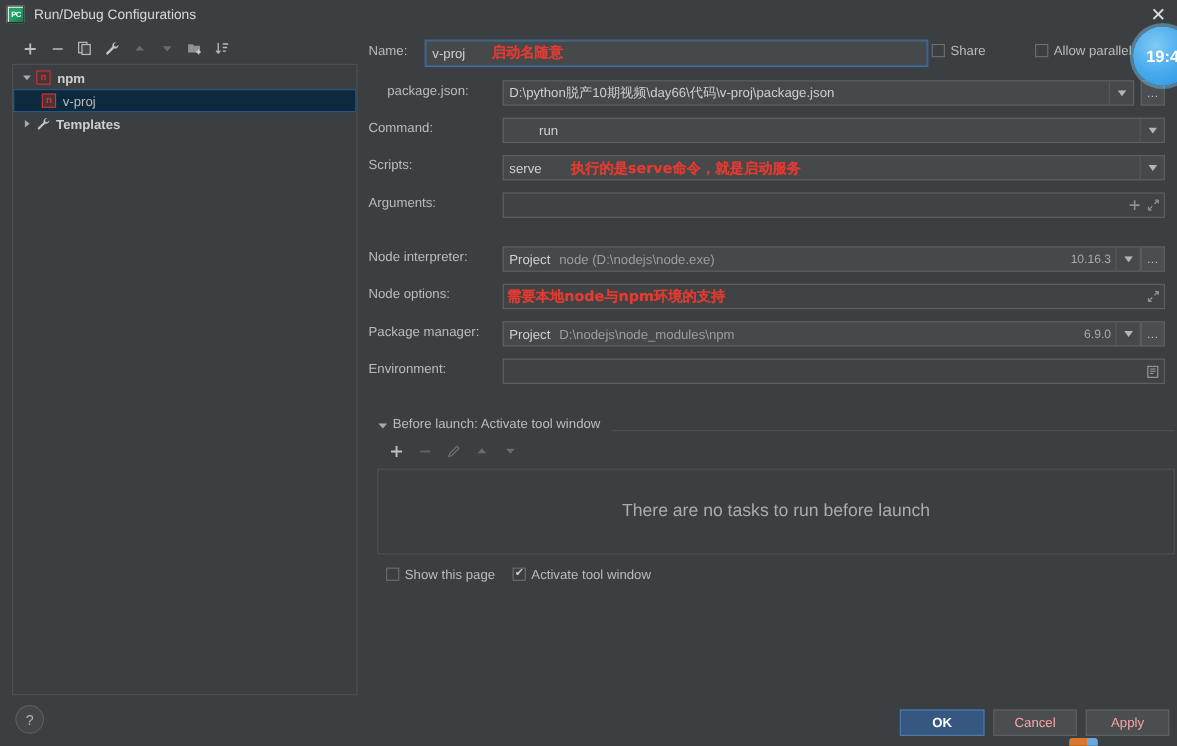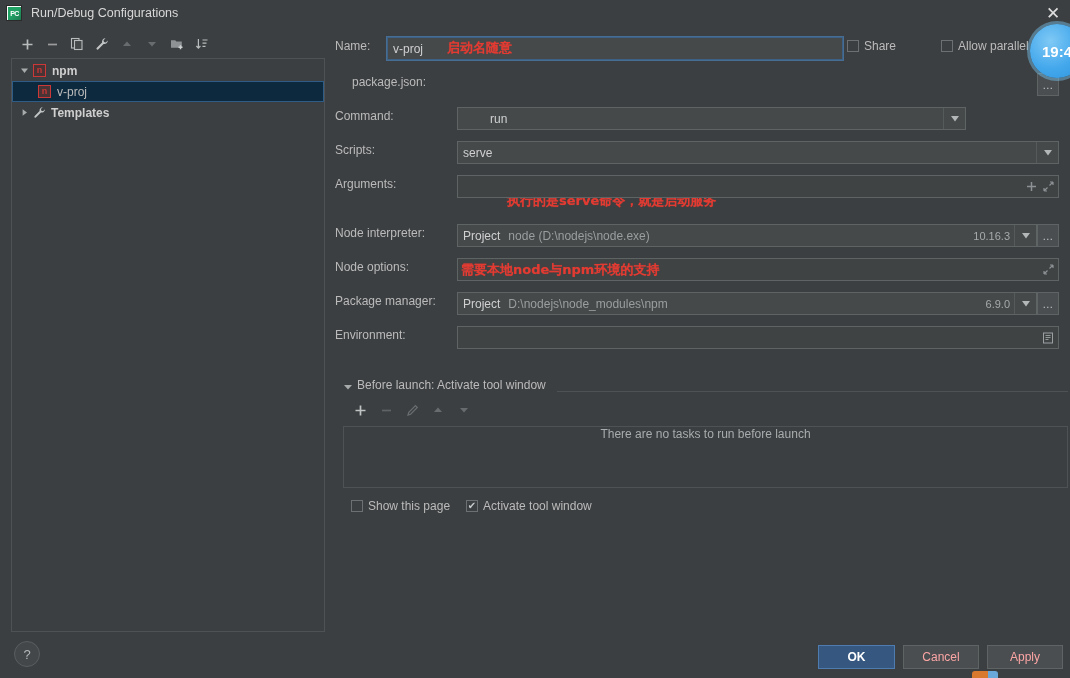--- a/index.html
+++ b/index.html
@@ -256,28 +256,29 @@
   }
   #bl-toolbar {
     display: flex;
     align-items: center;
     gap: 4px;
     margin-top: 8px;
     padding-left: 6px;
   }
   #bl-box {
     margin-top: 6px;
-    height: 62px;
+    height: 78px;
     background: #3c3f41;
     border: 1px solid #4e5254;
     box-sizing: border-box;
     display: flex;
+    align-items: center;
     justify-content: center;
     color: #a9acad;
-    font-size: 12px;
+    font-size: 16px;
   }
   #bl-checks {
     margin-top: 11px;
     display: flex;
     align-items: center;
     gap: 16px;
     padding-left: 8px;
     color: #bbbbbb;
     font-size: 12px;
   }
@@ -460,46 +461,54 @@
     </div>
 
     <div class="row" style="left:606px; top:14px;">
       <span class="cb"></span>
       <span class="lbl">Allow parallel run</span>
     </div>
 
     <div class="row" style="left:0; top:50px;padding-left:17px;">
       <div class="lbl">package.json:</div>
     </div>
+    <div class="field" style="position:absolute; left:122px; top:48px; width:574px;">
+      <span>D:\python脱产10期视频\day66\代码\v-proj\package.json</span>
+      <span class="combo-arrow">
+        <svg width="8" height="6" viewBox="0 0 8 6">
+            <path d="M0 0h8L4 5.4z" fill="#b4b7b8"></path>
+          </svg>
+      </span>
+    </div>
     <div class="browse-btn" style="position:absolute; left:702px; top:48px;">...</div>
 
     <div class="row" style="left:0; top:84px;">
       <div class="lbl">Command:</div>
     </div>
-    <div class="field" style="position:absolute; left:122px; top:82px; width:509px;padding-left:32px;">
+    <div class="field" style="position:absolute; left:122px; top:82px; width:602px;padding-left:32px;">
       <span>run</span>
       <span class="combo-arrow">
         <svg width="8" height="6" viewBox="0 0 8 6">
             <path d="M0 0h8L4 5.4z" fill="#b4b7b8"></path>
           </svg>
       </span>
     </div>
 
     <div class="row" style="left:0; top:118px;">
       <div class="lbl">Scripts:</div>
     </div>
     <div class="field" style="position:absolute; left:122px; top:116px; width:602px;">
       <span>serve</span>
       <span class="combo-arrow">
         <svg width="8" height="6" viewBox="0 0 8 6">
             <path d="M0 0h8L4 5.4z" fill="#b4b7b8"></path>
           </svg>
       </span>
     </div>
-    <span class="annot" style="position:absolute; left:172px; top:119px;margin-top:48px;">执行的是serve命令，就是启动服务</span>
+    <span class="annot" style="position:absolute; left:184px; top:119px;">执行的是serve命令，就是启动服务</span>
 
     <div class="row" style="left:0; top:152px;">
       <div class="lbl">Arguments:</div>
     </div>
     <div class="field empty" style="position:absolute; left:122px; top:150px; width:602px;">
       <span></span>
       <span class="inline-icons">
         <span>
           <svg width="11" height="11" viewBox="0 0 11 11">
               <path d="M5.5 1v9M1 5.5h9" stroke="#8d9194" stroke-width="1.5"></path>

